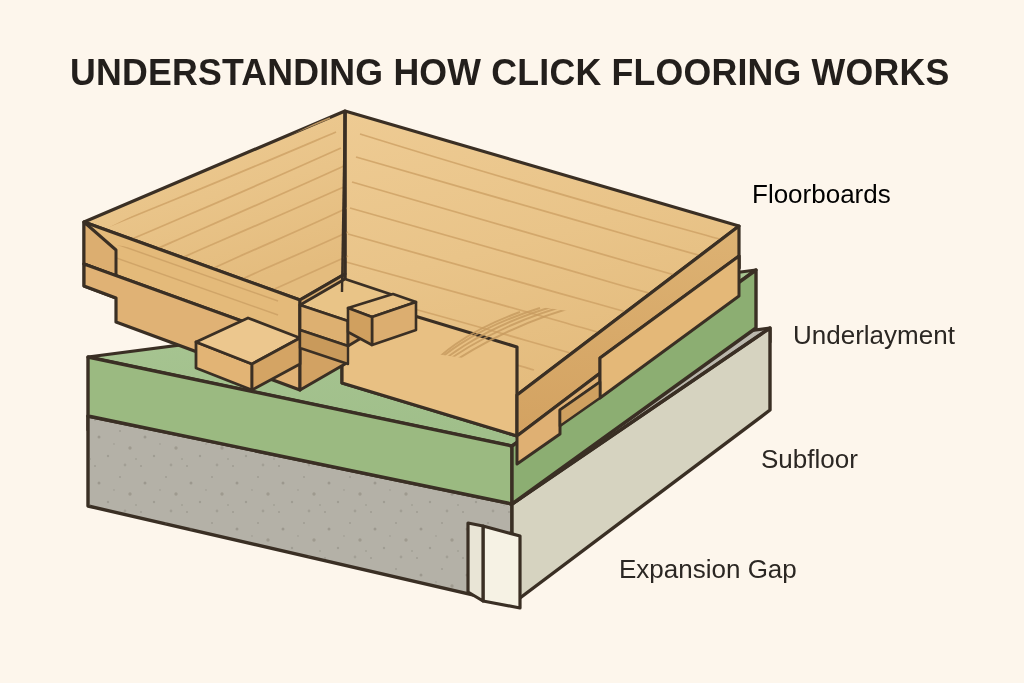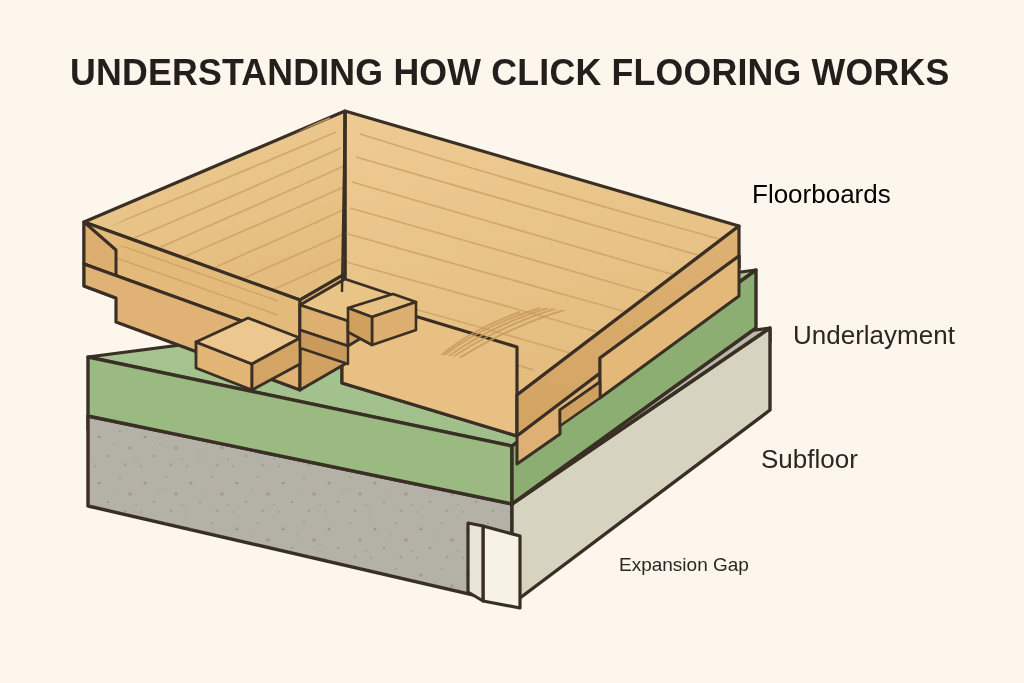--- a/index.html
+++ b/index.html
@@ -63,21 +63,21 @@
     font-size: 26px;
   }
   #label-subfloor {
     left: 761px;
     top: 432px;
     font-size: 26px;
   }
   #label-expansion-gap {
     left: 619px;
     top: 542px;
-    font-size: 19px;
+    font-size: 26px;
   }
 </style>
 </head>
 <body style="background: rgb(253, 246, 236);">
 
 <div id="page" style="background: rgb(253, 246, 236);">
 
   <div id="title" style="color: rgb(35, 31, 28);">UNDERSTANDING HOW CLICK FLOORING WORKS</div>
 
   <svg id="illustration" viewBox="0 0 1024 683" xmlns="http://www.w3.org/2000/svg">

